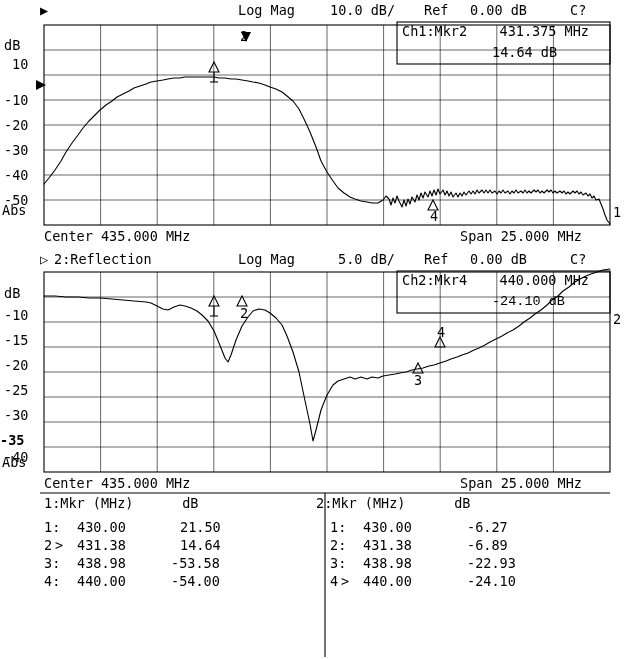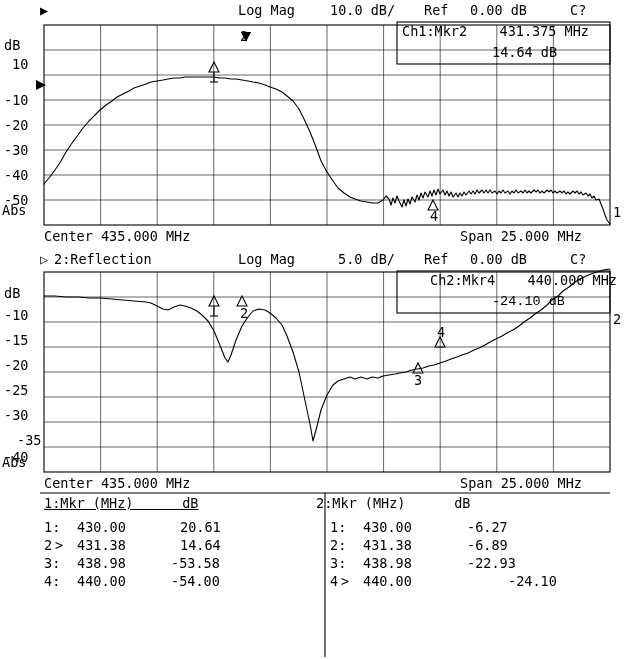--- a/index.html
+++ b/index.html
@@ -112,21 +112,21 @@
   <div class="t" style="left:460px;top:229px;">Span 25.000 MHz</div>
 
   <div class="t" style="left:40px;top:252px;">▷</div>
   <div class="t" style="left:54px;top:252px;">2:Reflection</div>
   <div class="t" style="left:238px;top:252px;">Log Mag</div>
   <div class="t" style="left:338px;top:252px;">5.0 dB/</div>
   <div class="t" style="left:424px;top:252px;">Ref</div>
   <div class="t" style="left:470px;top:252px;">0.00 dB</div>
   <div class="t" style="left:570px;top:252px;">C?</div>
 
-  <div class="t" style="left:402px;top:273px;margin-left:28px;">Ch2:Mkr4    440.000 MHz</div>
+  <div class="t" style="left:402px;top:273px;">Ch2:Mkr4    440.000 MHz</div>
   <div class="t" style="left:492px;top:294px;font-family:Liberation Mono, monospace;">-24.10 dB</div>
 
   <svg width="640" height="659">
     <g class="grid">
       <line x1="44" y1="297" x2="610" y2="297"></line>
       <line x1="44" y1="322" x2="610" y2="322"></line>
       <line x1="44" y1="347" x2="610" y2="347"></line>
       <line x1="44" y1="372" x2="610" y2="372"></line>
       <line x1="44" y1="397" x2="610" y2="397"></line>
       <line x1="44" y1="422" x2="610" y2="422"></line>
@@ -177,41 +177,41 @@
   <div class="t" style="left:437px;top:325px;">4</div>
   <div class="t" style="left:414px;top:373px;">3</div>
   <div class="t" style="left:613px;top:312px;">2</div>
 
   <div class="t" style="left:4px;top:286px;">dB</div>
   <div class="t" style="left:4px;top:308px;">-10</div>
   <div class="t" style="left:4px;top:333px;">-15</div>
   <div class="t" style="left:4px;top:358px;">-20</div>
   <div class="t" style="left:4px;top:383px;">-25</div>
   <div class="t" style="left:4px;top:408px;">-30</div>
-  <div class="t" style="left:17px;top:433px;">-35</div>
+  <div class="t" style="left:0;top:433px;font-weight:bold;">-35</div>
   <div class="t" style="left:4px;top:450px;">-40</div>
 
   <div class="t" style="left:2px;top:452px;"></div>
   <div class="t" style="left:2px;top:455px;">Abs</div>
 
   <div class="t" style="left:44px;top:476px;">Center 435.000 MHz</div>
   <div class="t" style="left:460px;top:476px;">Span 25.000 MHz</div>
 
   <svg width="640" height="659">
     <line class="sep" x1="40" y1="493" x2="610" y2="493"></line>
     <line class="sep" x1="325" y1="493" x2="325" y2="657"></line>
   </svg>
 
-  <div class="t" style="left:44px;top:496px;text-decoration:underline;">1:Mkr (MHz)      dB</div>
+  <div class="t" style="left:44px;top:496px;">1:Mkr (MHz)      dB</div>
   <div class="t" style="left:316px;top:496px;">2:Mkr (MHz)      dB</div>
 
   <div>
     <div class="t" style="left:44px;top:520px;">1:</div>
     <div class="t" style="left:77px;top:520px;">430.00</div>
-    <div class="t" style="left:180px;top:520px;">20.61</div>
+    <div class="t" style="left:180px;top:520px;">21.50</div>
   </div>
   <div>
     <div class="t" style="left:44px;top:538px;">2</div>
     <div class="t" style="left:55px;top:538px;">&gt;</div>
     <div class="t" style="left:77px;top:538px;">431.38</div>
     <div class="t" style="left:180px;top:538px;">14.64</div>
   </div>
   <div>
     <div class="t" style="left:44px;top:556px;">3:</div>
     <div class="t" style="left:77px;top:556px;">438.98</div>
@@ -235,16 +235,16 @@
   </div>
   <div>
     <div class="t" style="left:330px;top:556px;">3:</div>
     <div class="t" style="left:363px;top:556px;">438.98</div>
     <div class="t" style="left:467px;top:556px;">-22.93</div>
   </div>
   <div>
     <div class="t" style="left:330px;top:574px;">4</div>
     <div class="t" style="left:341px;top:574px;">&gt;</div>
     <div class="t" style="left:363px;top:574px;">440.00</div>
-    <div class="t" style="left:467px;top:574px;margin-left:41px;">-24.10</div>
+    <div class="t" style="left:467px;top:574px;">-24.10</div>
   </div>
 
 </div>
 
 </body></html>

